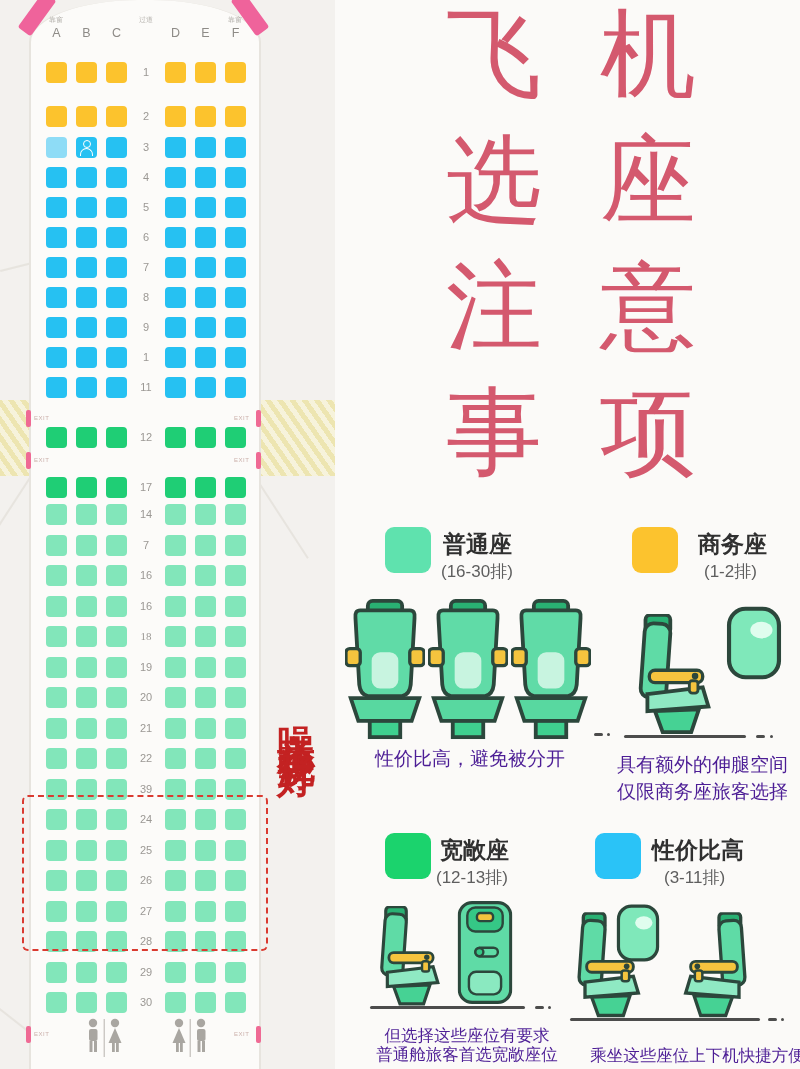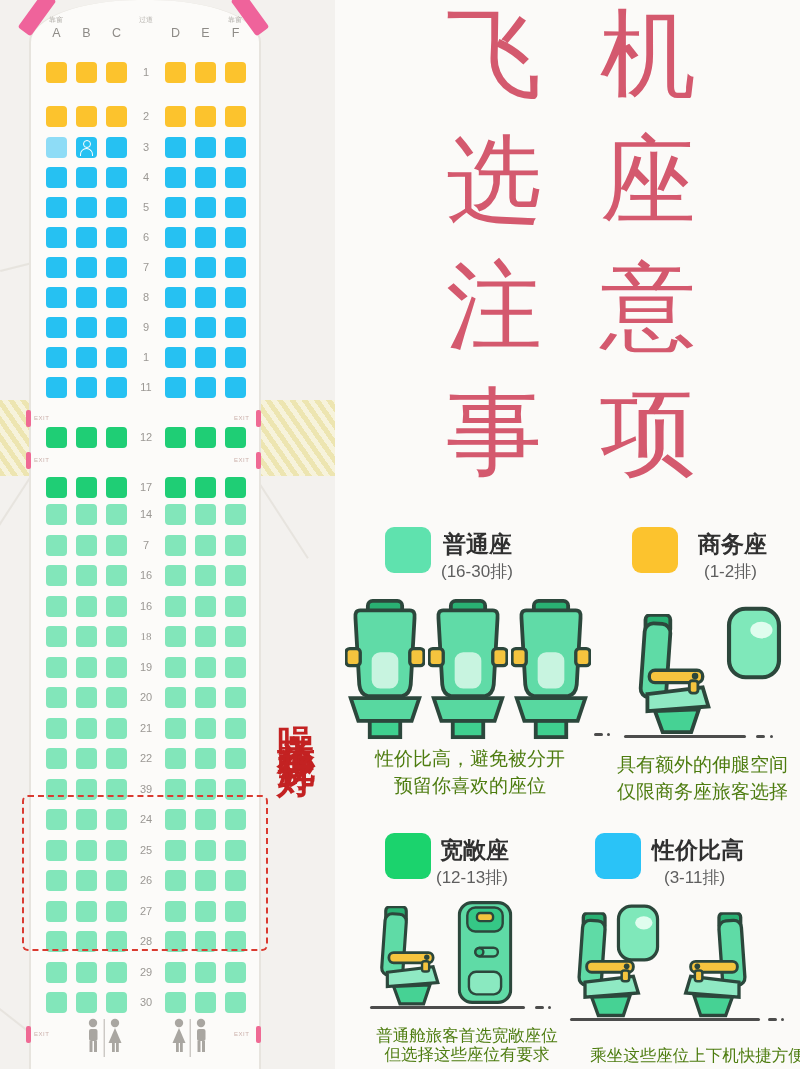--- a/index.html
+++ b/index.html
@@ -36,21 +36,21 @@
   .title{position:absolute;left:428px;top:-9px;display:grid;
       grid-template-columns:132px 132px;column-gap:22px;grid-auto-rows:126px;
       font-size:96px;line-height:126px;text-align:center;font-weight:400;}
   .side-note{position:absolute;left:270px;top:696px;writing-mode:vertical-rl;
       font-size:38px;font-weight:700;letter-spacing:7px;}
 
   
   .lg-square{position:absolute;width:46px;height:46px;border-radius:9px;}
   .lg-name{position:absolute;font-size:23px;font-weight:700;color:#303030;}
   .lg-range{position:absolute;font-size:17px;color:#5e5e5e;}
-  .desc{position:absolute;text-align:center;color:#4d7c0f;font-size:19px;line-height:26.5px;}
+  .desc{position:absolute;text-align:center;color:#4c1d95;font-size:19px;line-height:26.5px;}
   .desc-sm{font-size:16.5px;line-height:18.5px;}
   .ground{position:absolute;height:3px;background:#4c4c4c;border-radius:2px;}
   .gdash{position:absolute;height:3px;width:9px;background:#4c4c4c;border-radius:2px;}
   .gdot{position:absolute;height:3px;width:3px;background:#4c4c4c;border-radius:2px;}
   svg{display:block;}
 </style>
 </head>
 <body>
 
 <div class="canvas">
@@ -392,21 +392,20 @@
   <svg class="abs" style="left:428px;top:599px;" width="80" height="141" viewBox="0 0 84 148">
       <use href="#front-seat"></use>
     </svg>
   <svg class="abs" style="left:511px;top:599px;" width="80" height="141" viewBox="0 0 84 148">
       <use href="#front-seat"></use>
     </svg>
   <div class="gdash" style="left:594px;top:733px;"></div>
   <div class="gdot" style="left:607px;top:733px;"></div>
   <div class="desc" style="left:345px;top:746px;width:250px;">
     <div>性价比高，避免被分开</div>
-    <div>预留你喜欢的座位</div>
   </div>
 
   <div class="lg-square" style="left: 632px; top: 527px; background: rgb(252, 195, 46);"></div>
   <div class="lg-name" style="left:698px;top:529px;">商务座</div>
   <div class="lg-range" style="left:704px;top:560px;">(1-2排)</div>
   <svg class="abs" style="left:630px;top:614px;" width="92" height="122" viewBox="0 0 96 128">
       <use href="#side-seat"></use>
     </svg>
   <svg class="abs" style="left:726px;top:606px;" width="56" height="74" viewBox="0 0 60 80">
       <use href="#cabin-window"></use>
@@ -425,22 +424,22 @@
   <svg class="abs" style="left:373px;top:906px;" width="76" height="101" viewBox="0 0 96 128">
       <use href="#side-seat"></use>
     </svg>
   <svg class="abs" style="left:456px;top:901px;" width="58" height="103" viewBox="0 0 68 128">
       <use href="#exit-door"></use>
     </svg>
   <div class="ground" style="left:370px;top:1006px;width:155px;"></div>
   <div class="gdash" style="left:535px;top:1006px;"></div>
   <div class="gdot" style="left:548px;top:1006px;"></div>
   <div class="desc desc-sm" style="left:352px;top:1026px;width:230px;">
+    <div>但选择这些座位有要求</div>
     <div>普通舱旅客首选宽敞座位</div>
-    <div>但选择这些座位有要求</div>
   </div>
 
   <div class="lg-square" style="left: 595px; top: 833px; background: rgb(42, 195, 247);"></div>
   <div class="lg-name" style="left:652px;top:835px;">性价比高</div>
   <div class="lg-range" style="left:664px;top:866px;">(3-11排)</div>
   <svg class="abs" style="left:570px;top:912px;" width="80" height="107" viewBox="0 0 96 128">
       <use href="#side-seat"></use>
     </svg>
   <svg class="abs" style="left:616px;top:904px;" width="44" height="58" viewBox="0 0 60 80">
       <use href="#cabin-window"></use>

